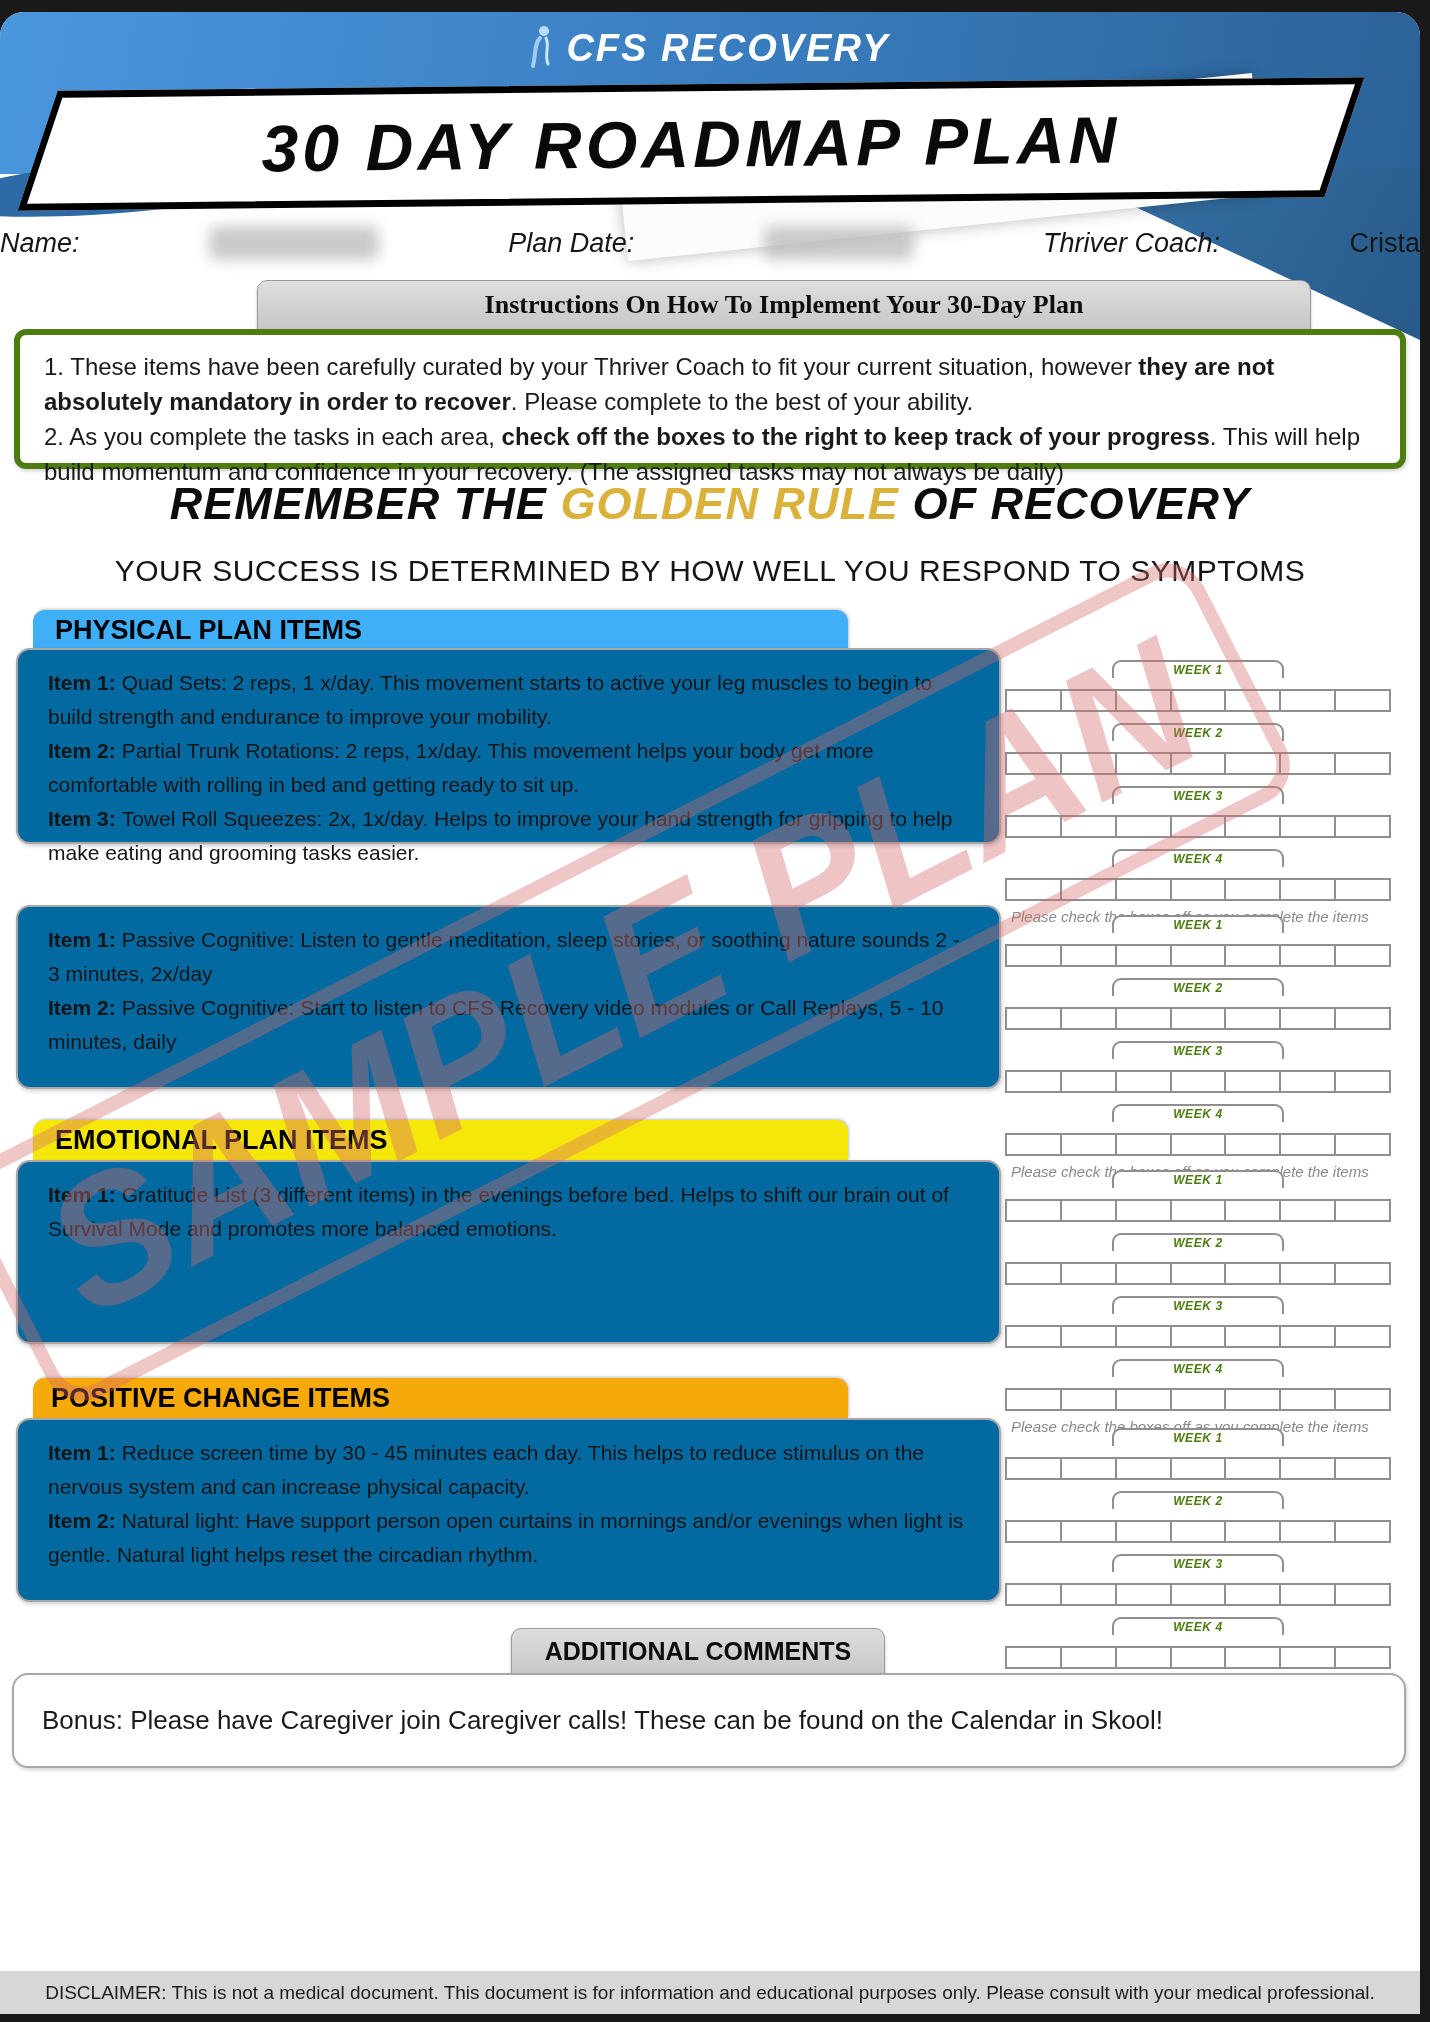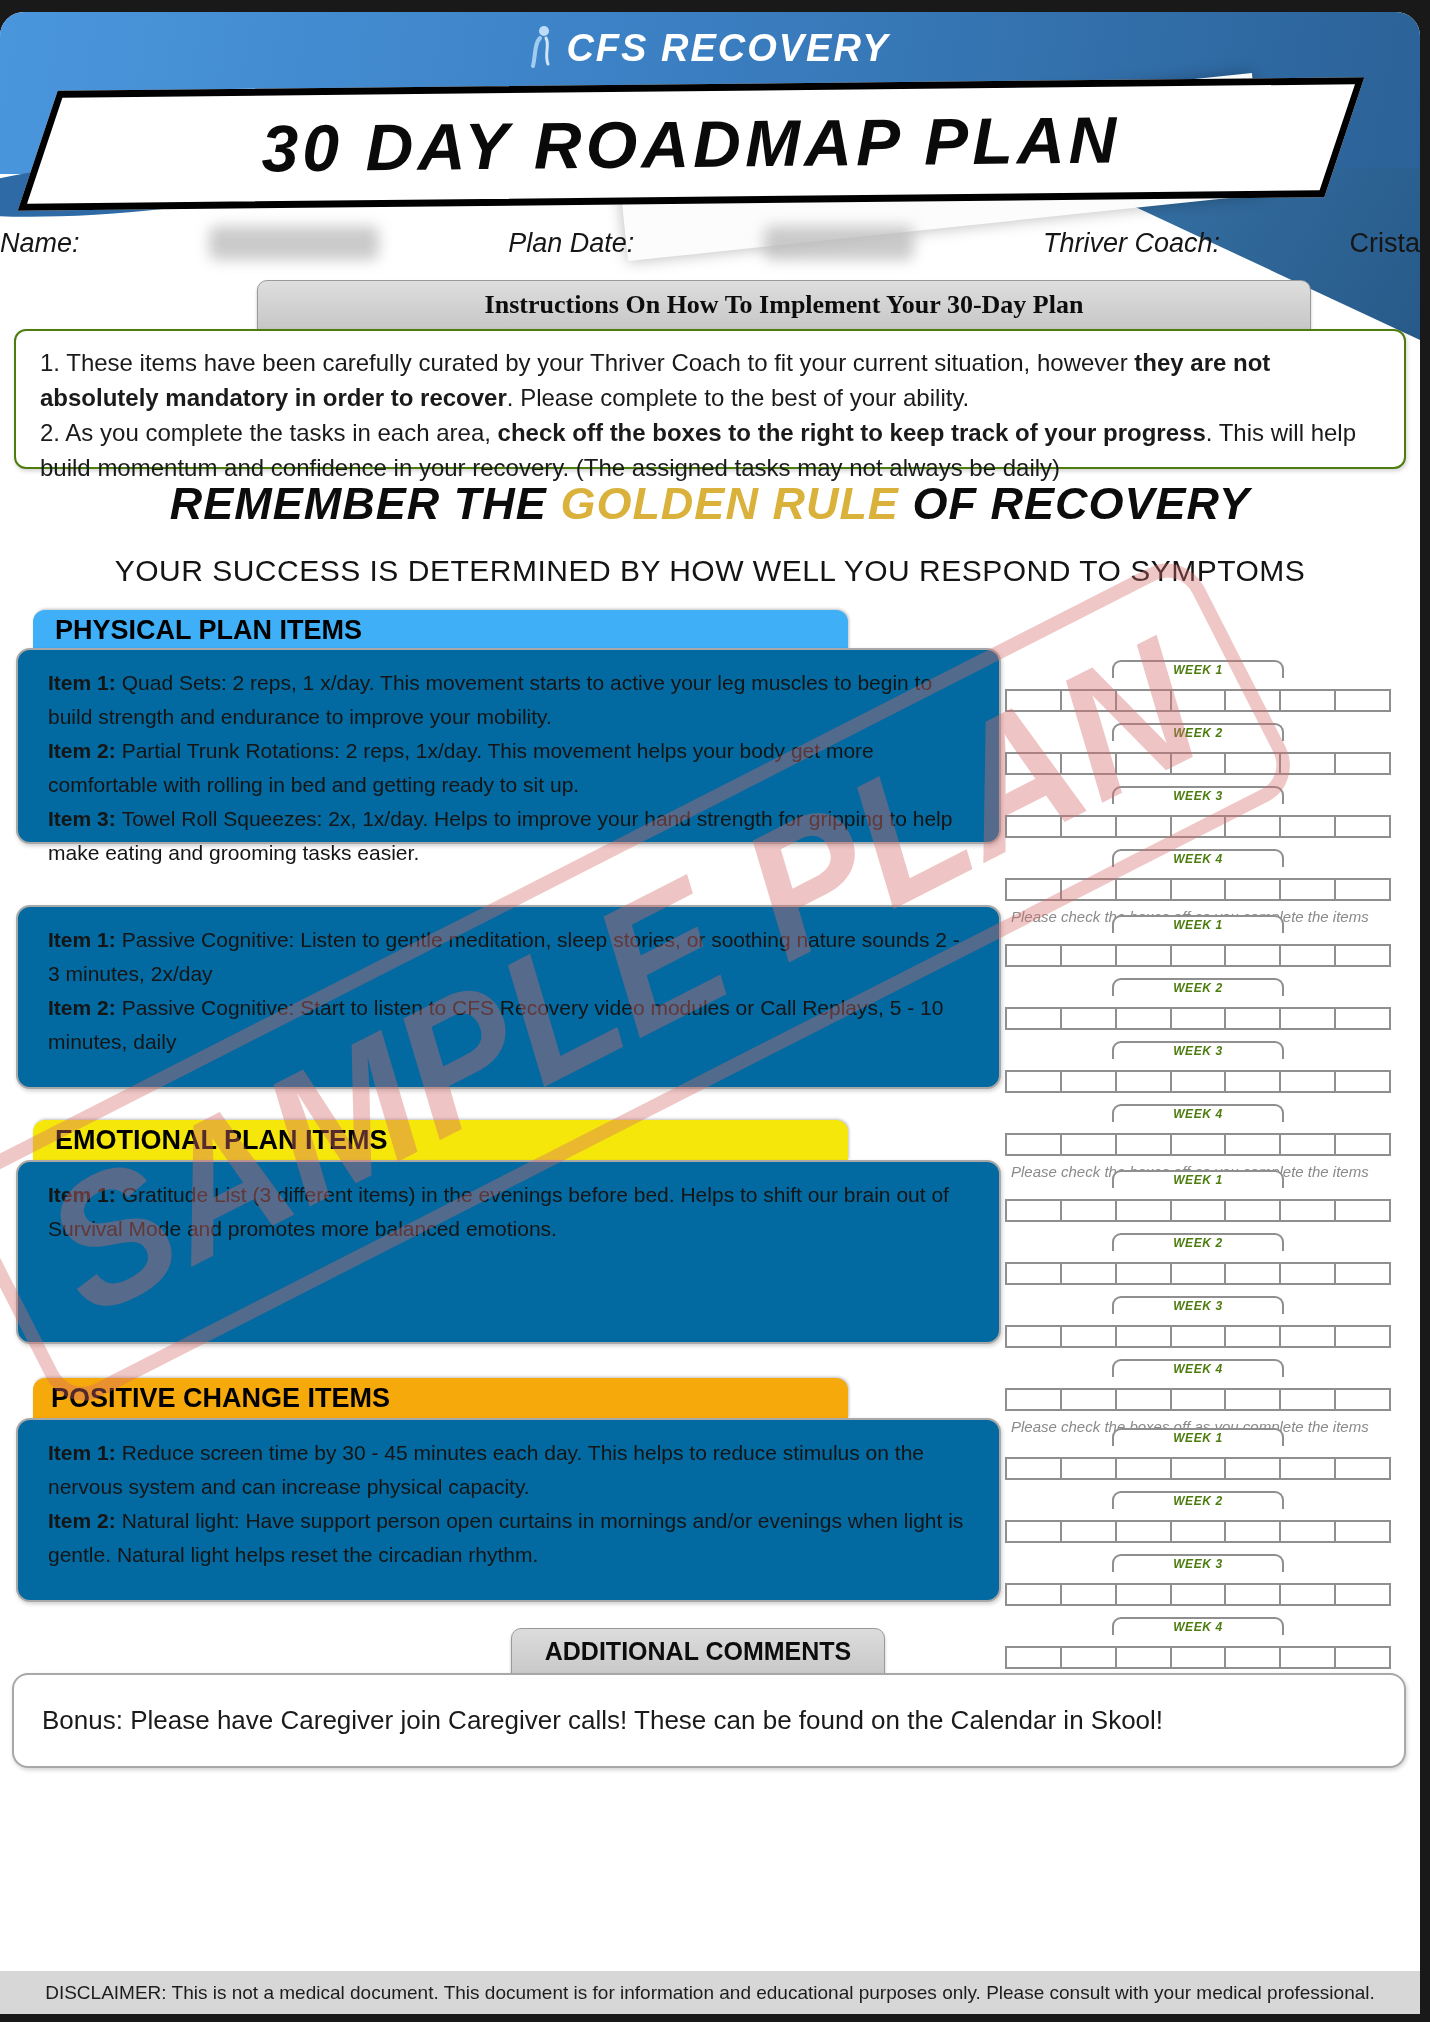--- a/index.html
+++ b/index.html
@@ -35,21 +35,21 @@
   .blur-val.short { width:150px; }
   .coach-val { font-size:27px; }
 
   
   .instr-tab { position:absolute; left:257px; top:268px; width:1054px; height:50px;
           background:linear-gradient(#dedede,#c7c7c7); border:1px solid #9a9a9a;
           border-radius:10px 10px 0 0; display:flex; align-items:center; justify-content:center;
           font-weight:700; font-size:26px; color:#0d0d0d; z-index:1;
           box-shadow:0 2px 3px rgba(0,0,0,.25);font-family:Liberation Serif, serif; }
   .instr-box { position:absolute; left:14px; top:317px; width:1392px; height:140px; background:#fff;
-          border:2px solid #4d7c0f; border-radius:12px; z-index:2; padding:14px 24px;
+          border:6px solid #4d7c0f; border-radius:12px; z-index:2; padding:14px 24px;
           font-size:24px; line-height:35px; color:#1a1a1a; box-shadow:1px 2px 4px rgba(0,0,0,.18); }
   .instr-box strong { font-weight:700; }
 
   
   .golden { position:absolute; left:0; top:466px; width:100%; text-align:center; font-style:italic;
           font-weight:700; font-size:45px; letter-spacing:1px; color:#0c0c0c; z-index:2; white-space:nowrap; }
   .golden-sub { position:absolute; left:0; top:542px; width:100%; text-align:center; font-size:30px;
           letter-spacing:.5px; color:#141414; z-index:2; white-space:nowrap; }
 
   

